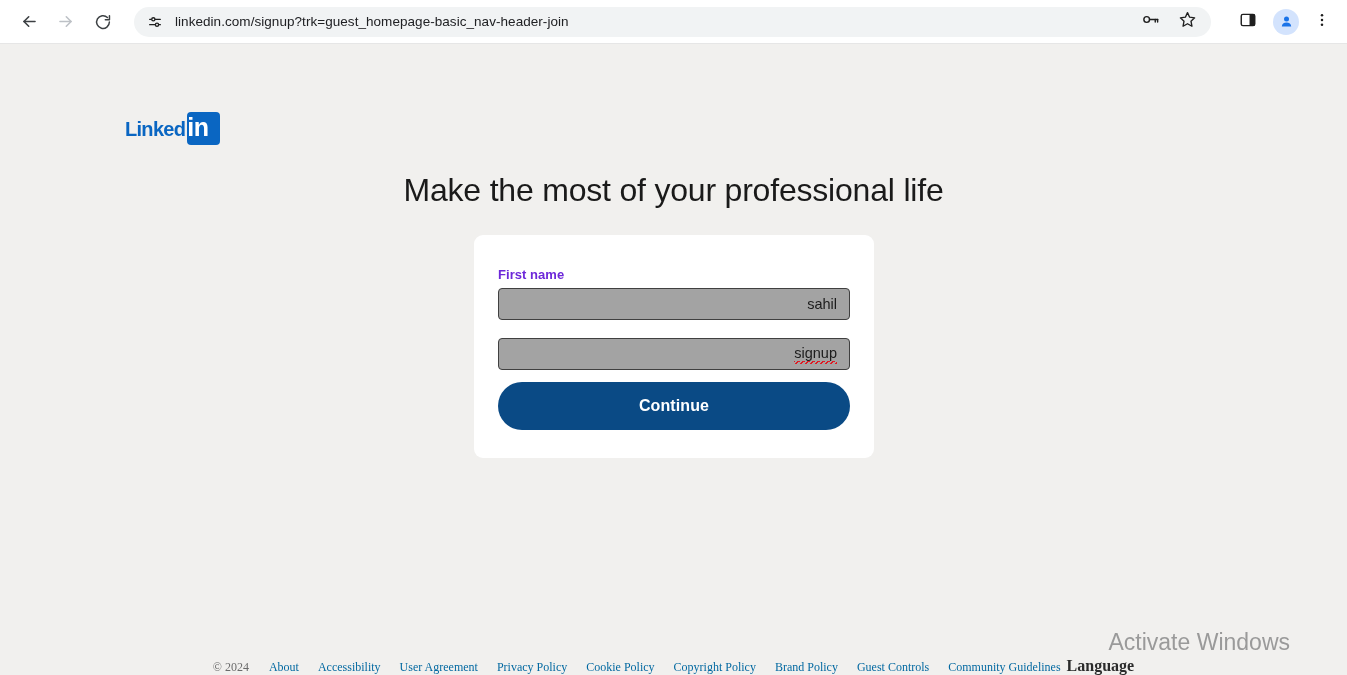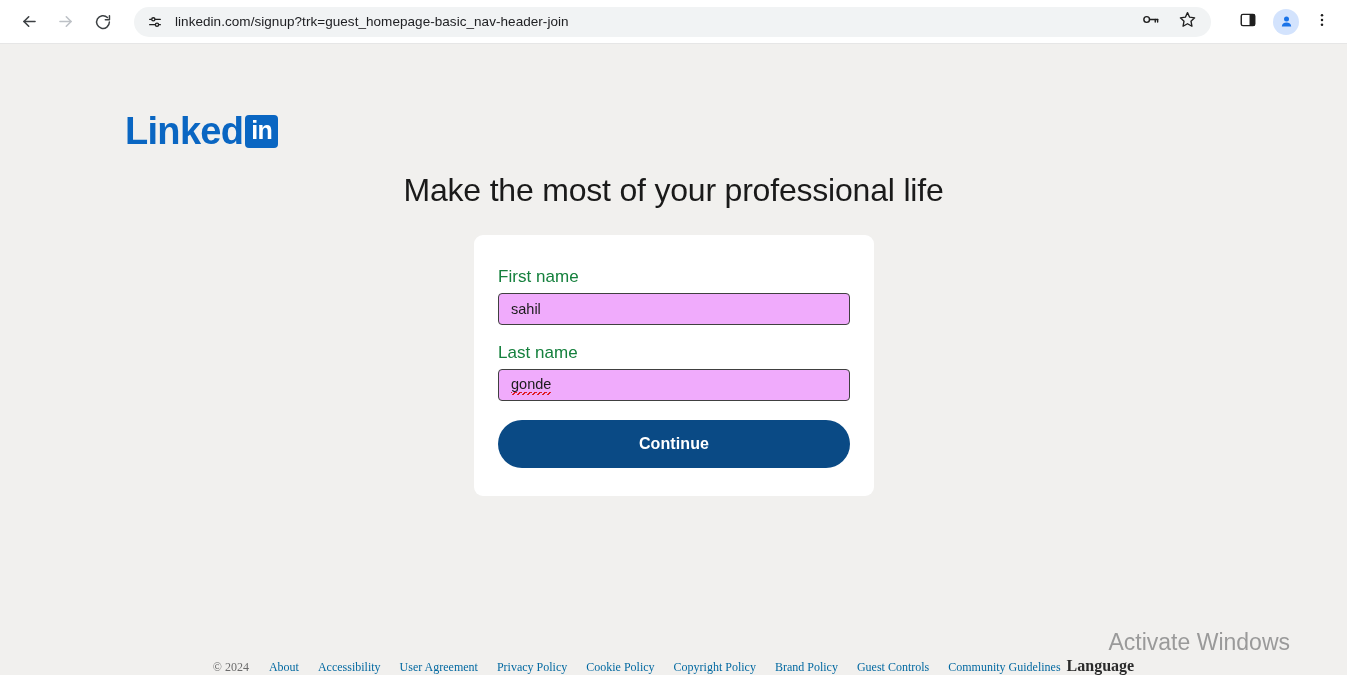--- a/index.html
+++ b/index.html
@@ -119,35 +119,35 @@
   }
 
   .brand {
     position: absolute;
     left: 125px;
     top: 68px;
     display: flex;
     align-items: center;
   }
   .brand-word {
-    font-size: 38px;
+    font-size: 20px;
     font-weight: bold;
     color: #0a66c2;
     letter-spacing: -0.7px;
     line-height: 1;
   }
   .brand-box {
     width: 33px;
     height: 33px;
     background: #0a66c2;
     border-radius: 4px;
     margin-left: 2px;
     display: flex;
     align-items: center;
-    justify-content: center;
+    justify-content: flex-start;
   }
   .brand-box span {
     font-size: 25px;
     font-weight: bold;
     color: #ffffff;
     line-height: 1;
     letter-spacing: -0.5px;
     position: relative;
     top: -1px;
   }
@@ -168,60 +168,61 @@
     position: absolute;
     left: 474px;
     top: 191px;
     width: 400px;
     background: #ffffff;
     border-radius: 9px;
     padding: 32px 24px 28px 24px;
   }
 
   .field-label {
-    font-size: 17px;
-    color: #15803d;
-    font-weight: normal;
+    font-size: 13px;
+    color: #6d28d9;
+    font-weight: bold;
     margin-bottom: 6px;
     display: block;
     letter-spacing: 0.05px;
   }
 
   .text-input {
     width: 100%;
     height: 32px;
     border: 1px solid #404040;
     border-radius: 4px;
     padding: 0 12px;
     font-family: "Liberation Sans", sans-serif;
     font-size: 14.5px;
     color: #1c1c1c;
-    background: #f0abfc;
+    background: #a3a3a3;
     outline: none;
     display: flex;
     align-items: center;
+    justify-content: flex-end;
   }
 
   .misspelled {
     background-image:
       repeating-linear-gradient(
         135deg,
         #e01b24 0 1.3px,
         rgba(0,0,0,0) 1.3px 2.6px
       );
     background-repeat: repeat-x;
     background-size: 5px 3px;
     background-position: left bottom;
     padding-bottom: 3px;
   }
 
   .field-gap { height: 18px; }
 
   .continue-btn {
-    margin-top: 19px;
+    margin-top: 12px;
     width: 100%;
     height: 48px;
     border: none;
     border-radius: 26px;
     background: #0a4a85;
     color: #ffffff;
     font-family: "Liberation Sans", sans-serif;
     font-size: 16px;
     font-weight: bold;
     letter-spacing: 0.1px;
@@ -395,23 +396,22 @@
 
   <div class="card">
 
     <label class="field-label">First name</label>
     <div class="text-input">
       <span>sahil</span>
     </div>
 
     <div class="field-gap"></div>
 
-    <label class="field-label">Last name</label>
     <div class="text-input">
-      <span class="misspelled">gonde</span>
+      <span class="misspelled">signup</span>
     </div>
 
     <button class="continue-btn">Continue</button>
   </div>
 
   <div class="watermark">
     <div class="watermark-title">Activate Windows</div>
   </div>
 
   <div class="footer">

